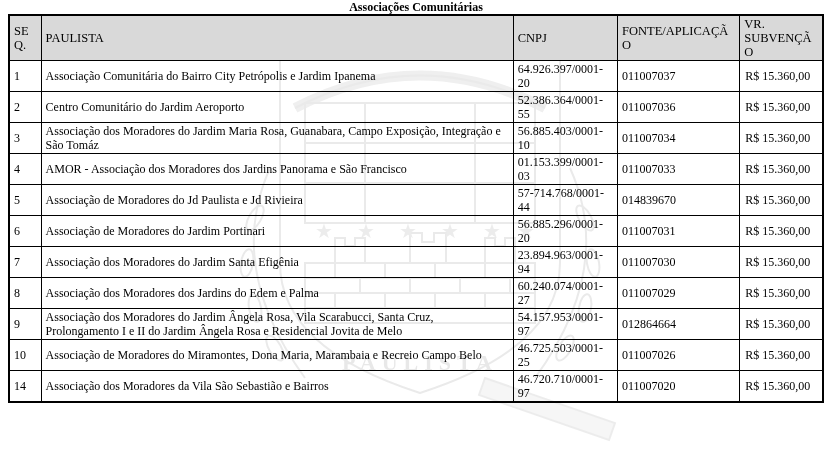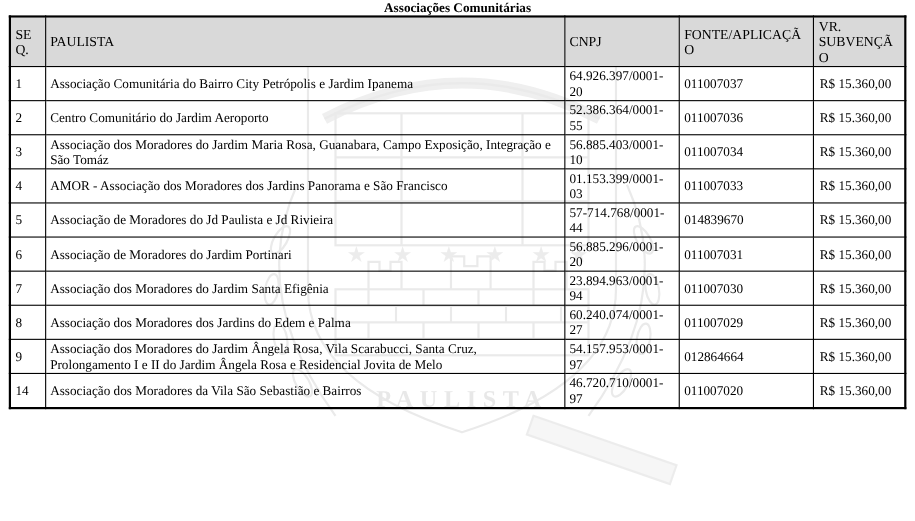--- a/index.html
+++ b/index.html
@@ -185,20 +185,27 @@
   </tr>
 
   <tr>
     <td class="c-seq">9</td>
     <td class="c-ent">Associação dos Moradores do Jardim Ângela Rosa, Vila Scarabucci, Santa Cruz, Prolongamento I e II do Jardim Ângela Rosa e Residencial Jovita de Melo</td>
     <td class="c-cnpj">54.157.953/0001-97</td>
     <td class="c-fonte">012864664</td>
     <td class="c-valor">R$ 15.360,00</td>
   </tr>
 
+  <tr>
+    <td class="c-seq">10</td>
+    <td class="c-ent">Associação de Moradores do Miramontes, Dona Maria, Marambaia e Recreio Campo Belo</td>
+    <td class="c-cnpj">46.725.503/0001-25</td>
+    <td class="c-fonte">011007026</td>
+    <td class="c-valor">R$ 15.360,00</td>
+  </tr>
 
 
 
 
   <tr>
     <td class="c-seq">14</td>
     <td class="c-ent">Associação dos Moradores da Vila São Sebastião e Bairros</td>
     <td class="c-cnpj">46.720.710/0001-97</td>
     <td class="c-fonte">011007020</td>
     <td class="c-valor">R$ 15.360,00</td>

